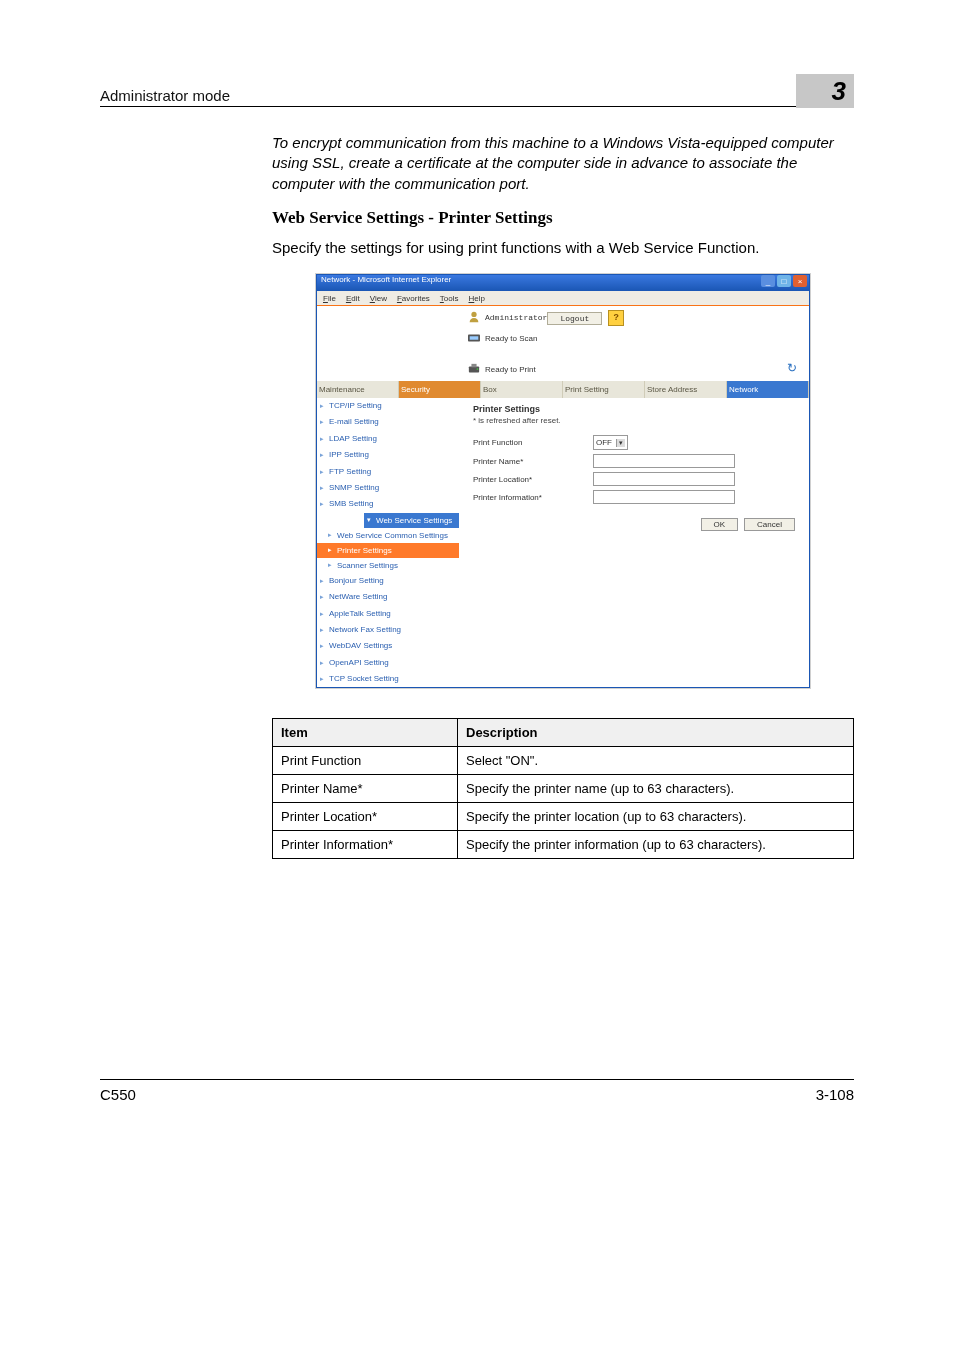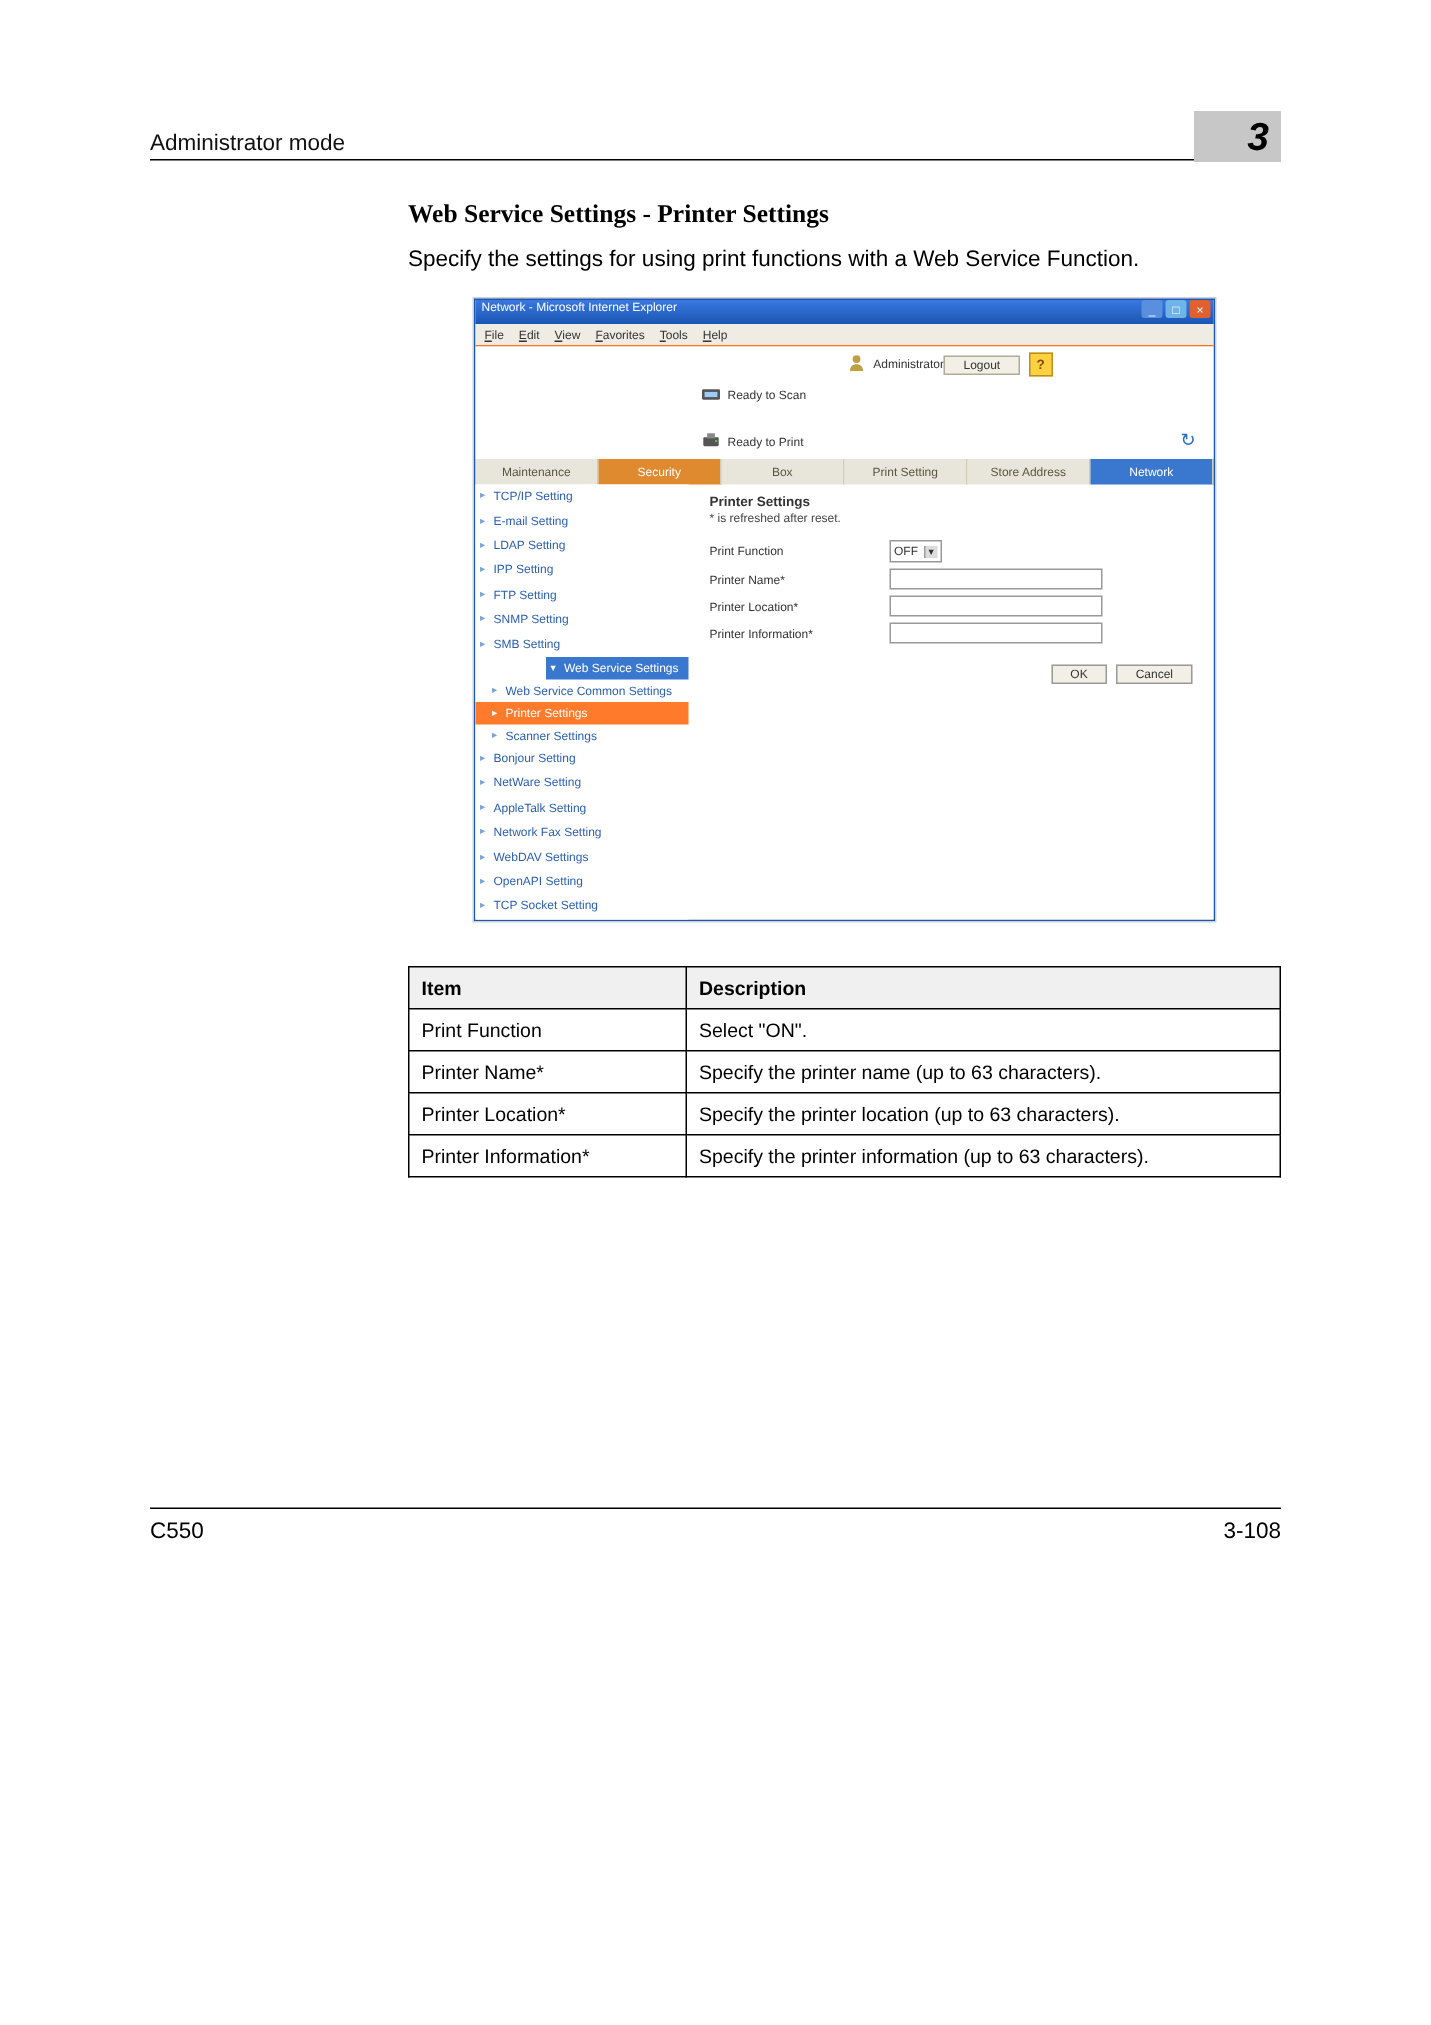--- a/index.html
+++ b/index.html
@@ -104,25 +104,26 @@
     padding: 0 6px;
     color: #333;
     font-size: 8px;
     border-bottom: 1px solid #f97316;
   }
   .ss-menubar span { text-decoration: underline dotted transparent; }
   .ss-menubar span::first-letter { text-decoration: underline; }
   .ss-topwhite {
     background: #fff;
     display: flex;
-    justify-content: center;
+    justify-content: flex-start;
     align-items: flex-start;
     padding: 4px 10px 2px 10px;
     position: relative;
     height: 18px;
+    font-family: Liberation Mono, monospace;
   }
   .admin-wrap {
     display: flex;
     align-items: center;
     gap: 4px;
     margin-left: 140px;
     color: #333;
   }
   .admin-icon {
     width: 14px; height: 14px;
@@ -158,21 +159,20 @@
   .refresh-icon {
     width:14px;height:14px;display:inline-flex;align-items:center;justify-content:center;
     color:#2a70c0;font-size:12px;
   }
   .ss-tabs {
     display:flex;
     font-size:8px;
   }
   .ss-tab {
     flex:1;
-    text-align:center;
     padding:4px 2px;
     background:#e8e6da;
     color:#5a5644;
     border-right:1px solid #d0ccb8;
   }
   .ss-tab.sec { background:#e08a30; color:#fff; }
   .ss-tab.active { background:#3a78d0; color:#fff; }
   .ss-mainrow {
     display:flex;
     background:#fff;
@@ -292,20 +292,21 @@
 <body>
 
 <div class="page">
 
   <div class="header-row">
     <div class="header-left">Administrator mode</div>
     <div class="chapter-badge">3</div>
   </div>
 
   <div class="body-col">
+    <p class="italic-para">To encrypt communication from this machine to a Windows Vista-equipped computer using SSL, create a certificate at the computer side in advance to associate the computer with the communication port.</p>
     <p class="section-heading">Web Service Settings - Printer Settings</p>
     <p class="plain-para">Specify the settings for using print functions with a Web Service Function.</p>
 
     <div class="screenshot">
       <div class="ss-titlebar">
         <span>Network - Microsoft Internet Explorer</span>
         <div class="ss-titlebar-right">
           <span class="win-btn win-min">_</span>
           <span class="win-btn win-max">□</span>
           <span class="win-btn win-close">×</span>

